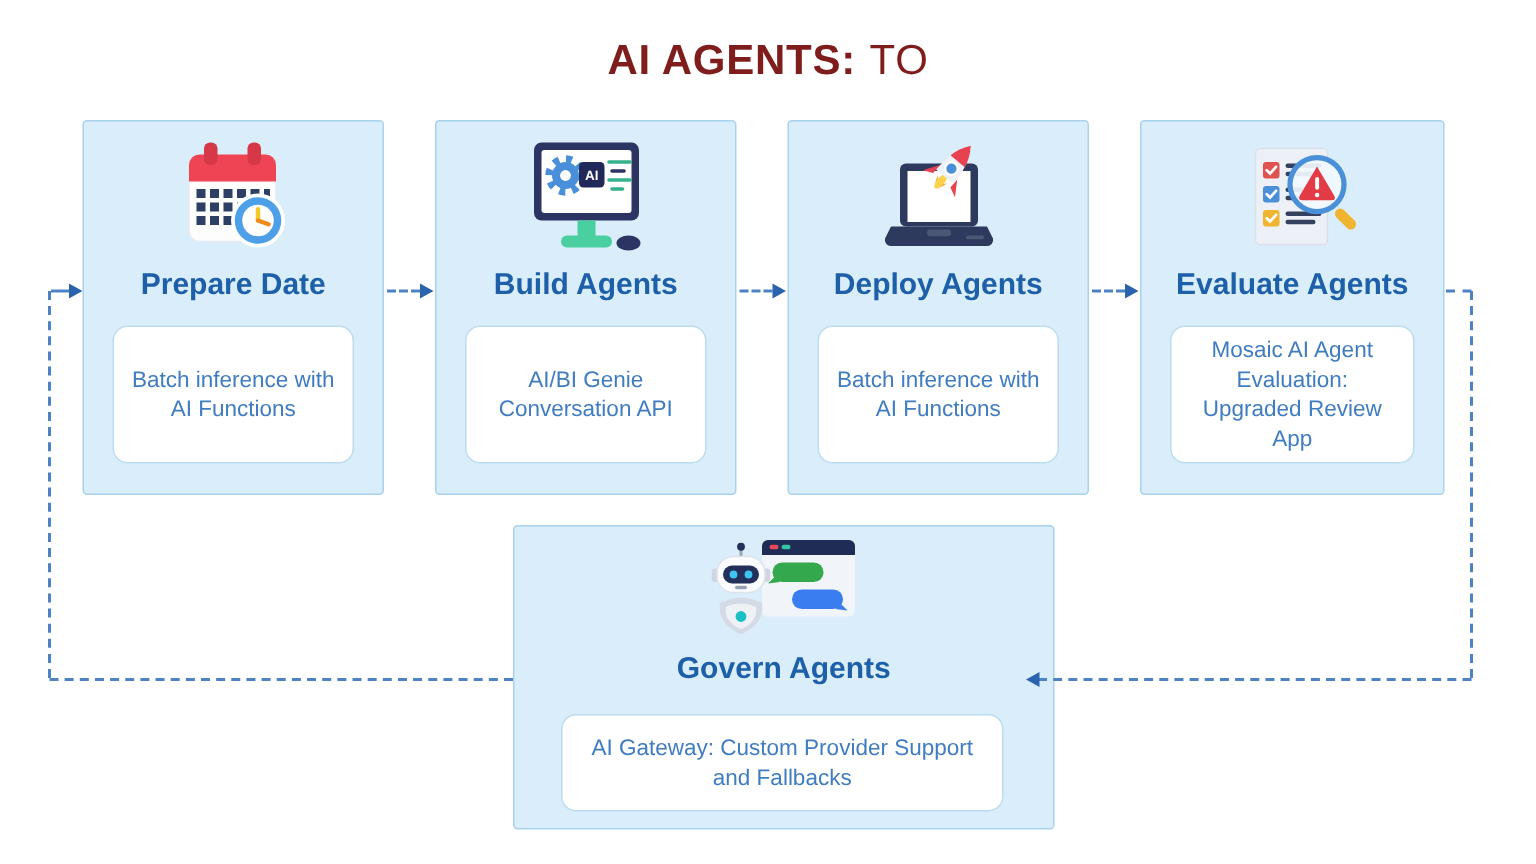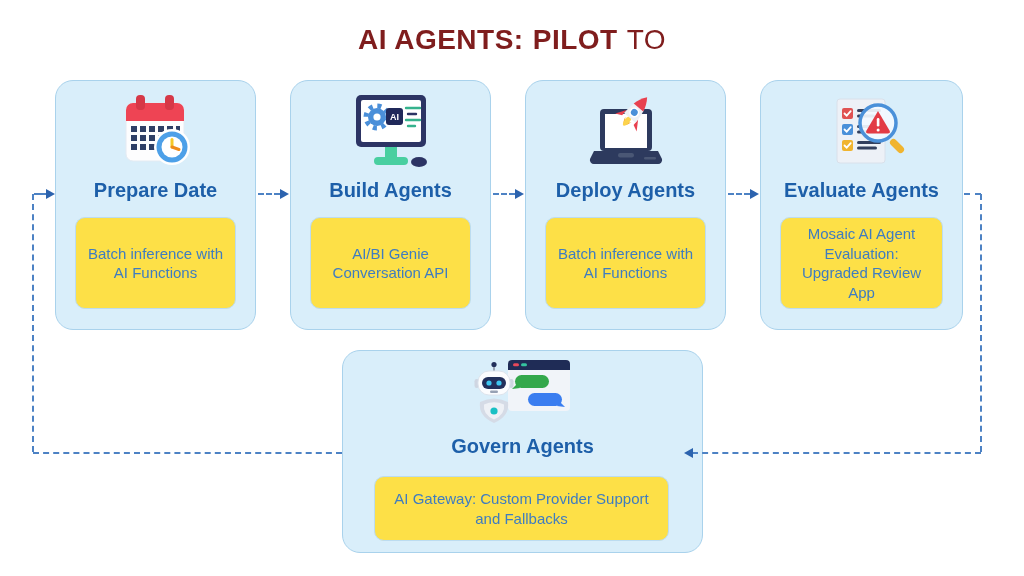--- a/index.html
+++ b/index.html
@@ -24,21 +24,21 @@
     letter-spacing: 0.5px;
     color: #7f1d1d;
   }
   .title .t-bold { font-weight: 700; }
   .title .t-reg  { font-weight: 400; }
 
   .card {
     position: absolute;
     background: #d9eefa;
     border: 1.5px solid #a9d2ec;
-    border-radius: 18px;
+    border-radius: 3px;
     box-sizing: border-box;
   }
   .card-icon {
     position: absolute;
     top: 6px;
     left: 0;
     width: 100%;
     display: flex;
     justify-content: center;
   }
@@ -48,21 +48,21 @@
     width: 100%;
     margin: 0;
     text-align: center;
     font-size: 20px;
     font-weight: 700;
     color: #1d5fa9;
   }
   .row-card .card-title { top: 98px; }
   .card-box {
     position: absolute;
-    background: #fde047;
+    background: #ffffff;
     border: 1.5px solid #bcdcf0;
     border-radius: 10px;
     box-sizing: border-box;
     display: flex;
     align-items: center;
     justify-content: center;
     text-align: center;
     padding: 6px 10px;
   }
   .row-card .card-box { left: 19px; right: 19px; top: 136px; height: 92px; }
@@ -91,21 +91,20 @@
     border-right: 9px solid #2c63ae;
   }
 </style>
 </head>
 <body>
 
 <div class="canvas">
 
   <h1 class="title">
     <span class="t-bold">AI AGENTS:</span>
-    <span class="t-bold">PILOT</span>
     <span class="t-reg">TO</span>
   </h1>
 
   <section class="card row-card" style="left:55px; top:80px; width:201px; height:250px;padding-left:16px;">
     <div class="card-icon">
       <svg width="100" height="90" viewBox="0 0 100 90">
         <rect x="20" y="16" width="58" height="58" rx="7" fill="#fdfdfe" stroke="#e4eaf2" stroke-width="1"></rect>
         <path d="M20 23 a7 7 0 0 1 7 -7 h44 a7 7 0 0 1 7 7 v11 h-58 z" fill="#ee4454"></path>
         <rect x="30" y="8" width="9" height="15" rx="4" fill="#d63847"></rect>
         <rect x="59" y="8" width="9" height="15" rx="4" fill="#d63847"></rect>

